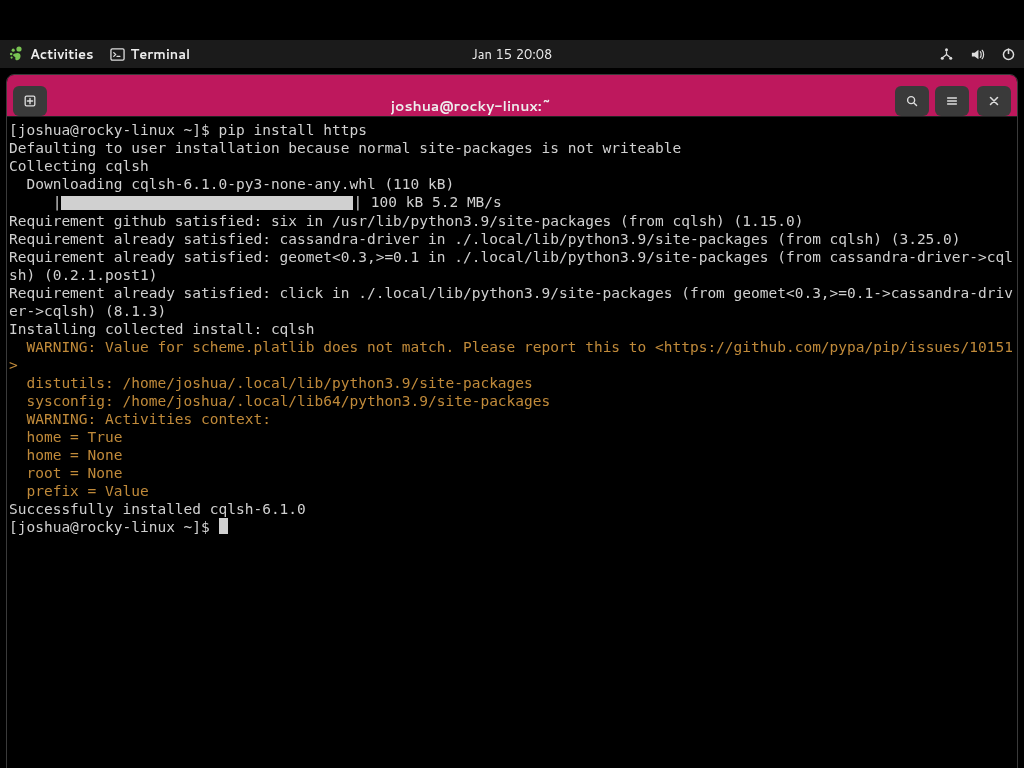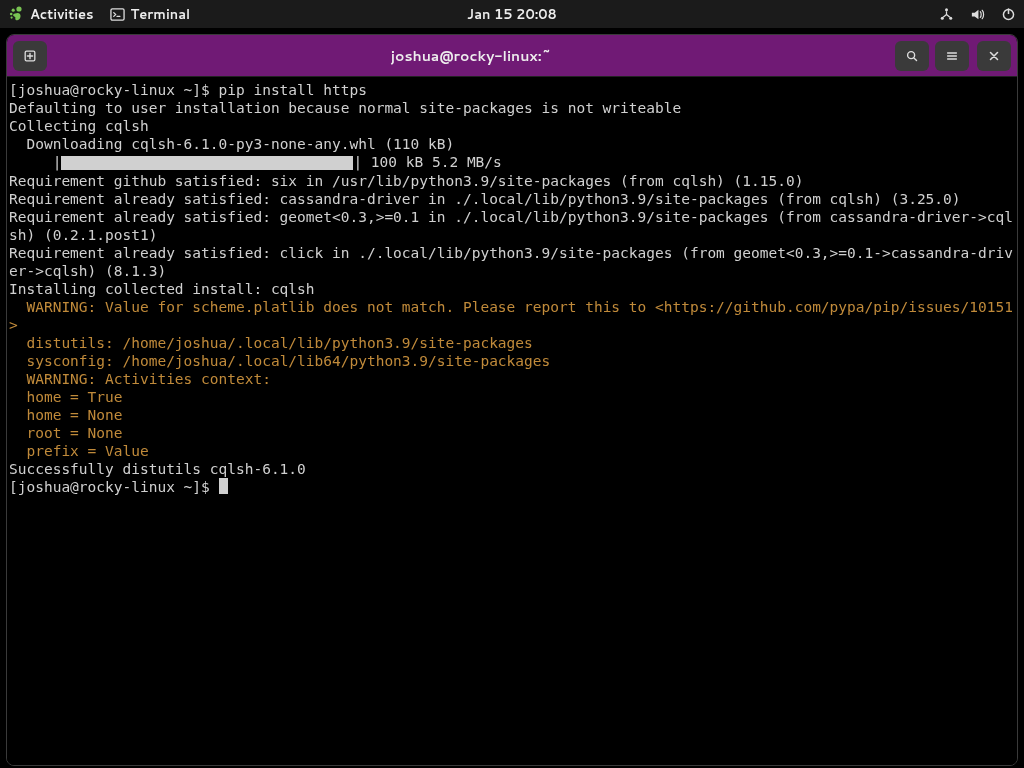--- a/index.html
+++ b/index.html
@@ -1,26 +1,26 @@
 <!DOCTYPE html>
 <html><head>
 <meta charset="utf-8">
 <style>
   * { margin:0; padding:0; box-sizing:border-box; }
   html,body { width:1024px; height:768px; background:#000; font-family:Cantarell,"Segoe UI",sans-serif; color:#eee; overflow:hidden; }
-  .topbar { height:28px; background:#1b1b1b; display:flex; align-items:center; justify-content:space-between; padding:0 8px; font-size:13px; font-weight:600; }
+  .topbar { height:28px; background:#1b1b1b; display:flex; align-items:center; justify-content:space-between; padding:0 8px; font-size:13px; font-weight:600;margin-top:40px; }
   .topbar .left, .topbar .right { display:flex; align-items:center; gap:16px; }
-  .topbar .clock { position:absolute; left:50%; transform:translateX(-50%); font-weight:700; }
+  .topbar .clock { position:absolute; left:50%; transform:translateX(-50%); font-weight:400; }
   .tb-item { display:flex; align-items:center; gap:6px; cursor:pointer; }
   .gnome-logo { width:16px; height:16px; }
   .gnome-logo svg { width:16px; height:16px; }
   .icon { display:inline-flex; align-items:center; justify-content:center; }
   .icon svg { width:15px; height:15px; fill:#ddd; }
   .window { margin:6px; border:1px solid #3a3a3a; border-radius:8px; overflow:hidden; background:#000; height:732px; display:flex; flex-direction:column; }
-  .titlebar { height:42px; background:#701a75; display:flex; align-items:center; padding:0 6px; gap:6px; border-bottom:1px solid #222; }
+  .titlebar { height:42px; background:#be185d; display:flex; align-items:flex-end; padding:0 6px; gap:6px; border-bottom:1px solid #222; }
   .titlebar .title { flex:1; text-align:center; font-weight:600; font-size:14px; color:#eee; }
   .tb-btn { width:34px; height:30px; border-radius:6px; background:#3a3a3a; display:flex; align-items:center; justify-content:center; cursor:pointer; }
   .tb-btn.square { background:#3a3a3a; }
   .tb-btn:last-child { margin-left:2px; }
   .tb-btn svg { width:14px; height:14px; fill:#ddd; }
   .term { flex:1; background:#000; padding:4px 2px; font-family:"DejaVu Sans Mono",Menlo,Consolas,monospace; font-size:14.5px; line-height:18px; color:#d0d0d0; white-space:pre-wrap; word-break:break-all; }
   .term .warn { color:#c08a3a; }
   .progress-wrap { display:inline-block; vertical-align:middle; }
   .progress-bar { display:inline-block; width:292px; height:14px; background:#d0d0d0; vertical-align:-2px; }
   .cursor { display:inline-block; width:9px; height:16px; background:#d0d0d0; vertical-align:-2px; }
@@ -115,15 +115,15 @@
 <span>Requirement already satisfied: click in ./.local/lib/python3.9/site-packages (from geomet&lt;0.3,&gt;=0.1-&gt;cassandra-driver-&gt;cqlsh) (8.1.3)</span>
 <span>Installing collected install: cqlsh</span>
 <span class="warn">  WARNING: Value for scheme.platlib does not match. Please report this to &lt;https://github.com/pypa/pip/issues/10151&gt;</span>
 <span class="warn">  distutils: /home/joshua/.local/lib/python3.9/site-packages</span>
 <span class="warn">  sysconfig: /home/joshua/.local/lib64/python3.9/site-packages</span>
 <span class="warn">  WARNING: Activities context:</span>
 <span class="warn">  home = True</span>
 <span class="warn">  home = None</span>
 <span class="warn">  root = None</span>
 <span class="warn">  prefix = Value</span>
-<span>Successfully distutils cqlsh-6.1.0</span>
+<span>Successfully installed cqlsh-6.1.0</span>
 <span>[joshua@rocky-linux ~]$ </span><span class="cursor"></span></div>
 </div>
 
 </body></html>

